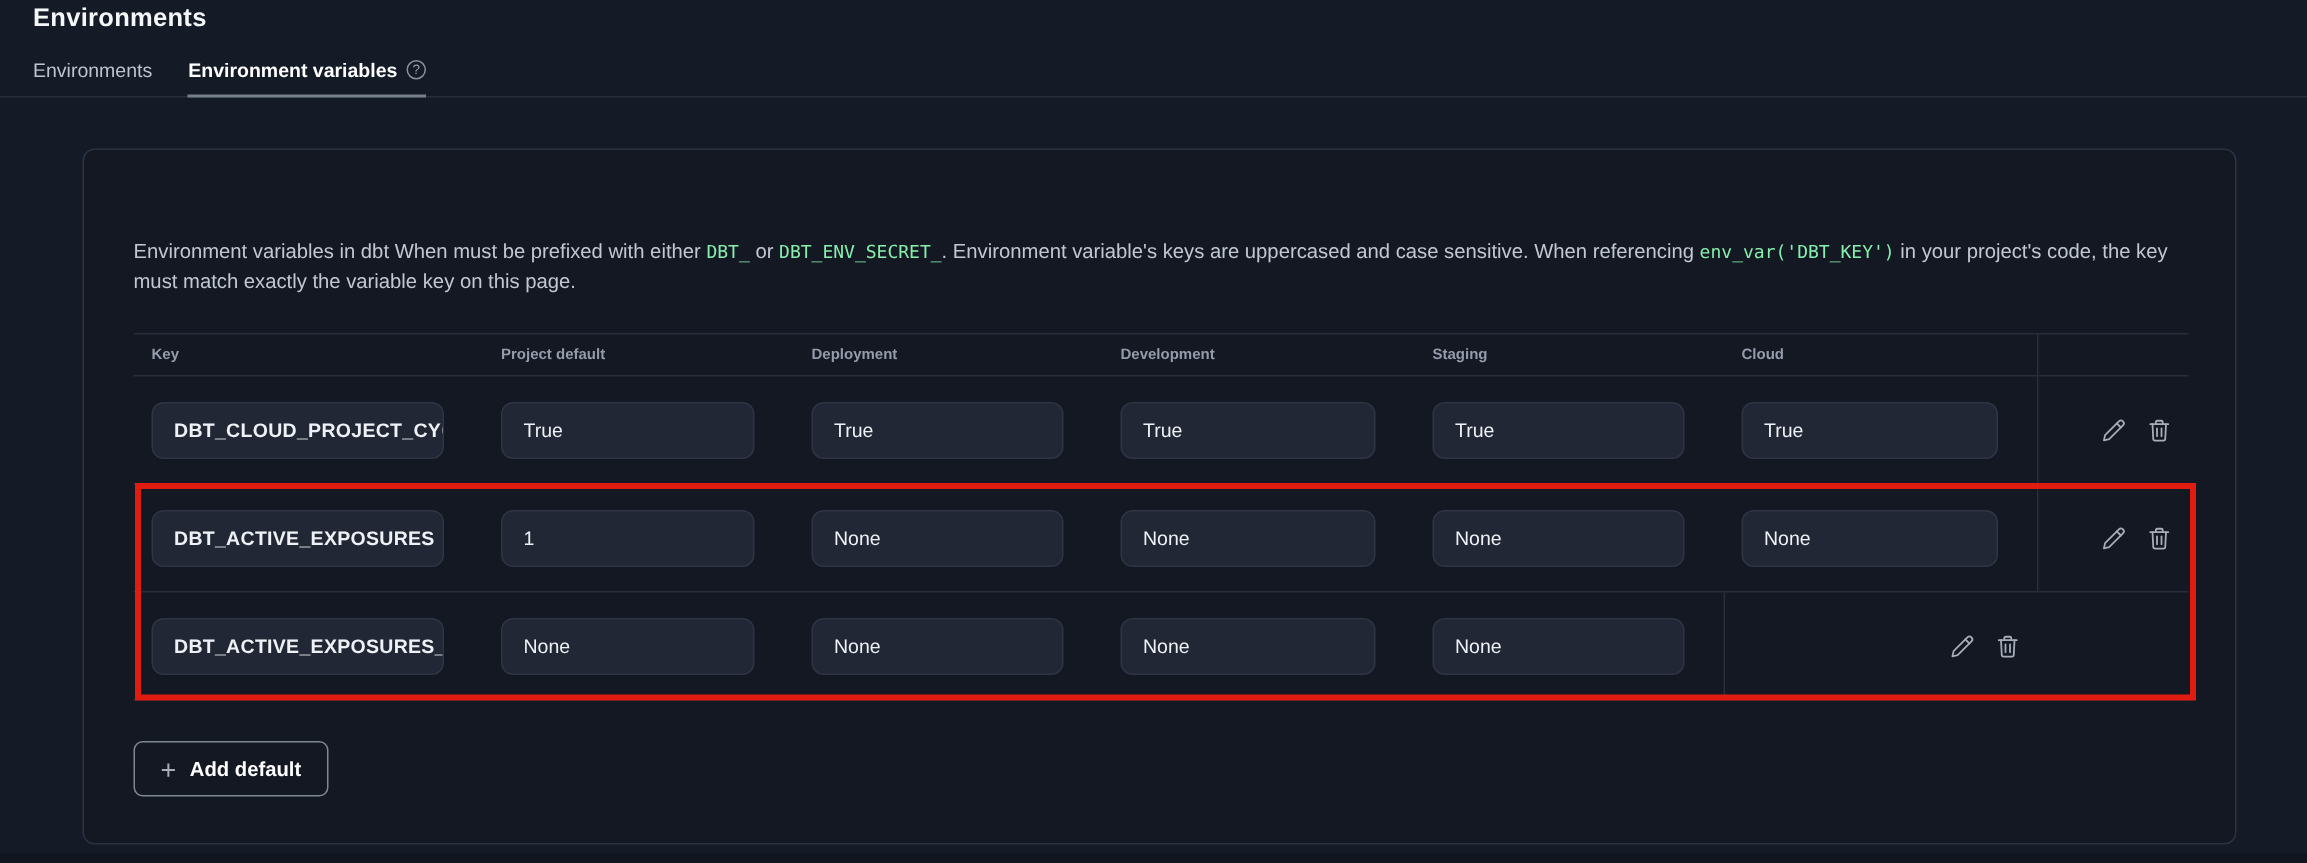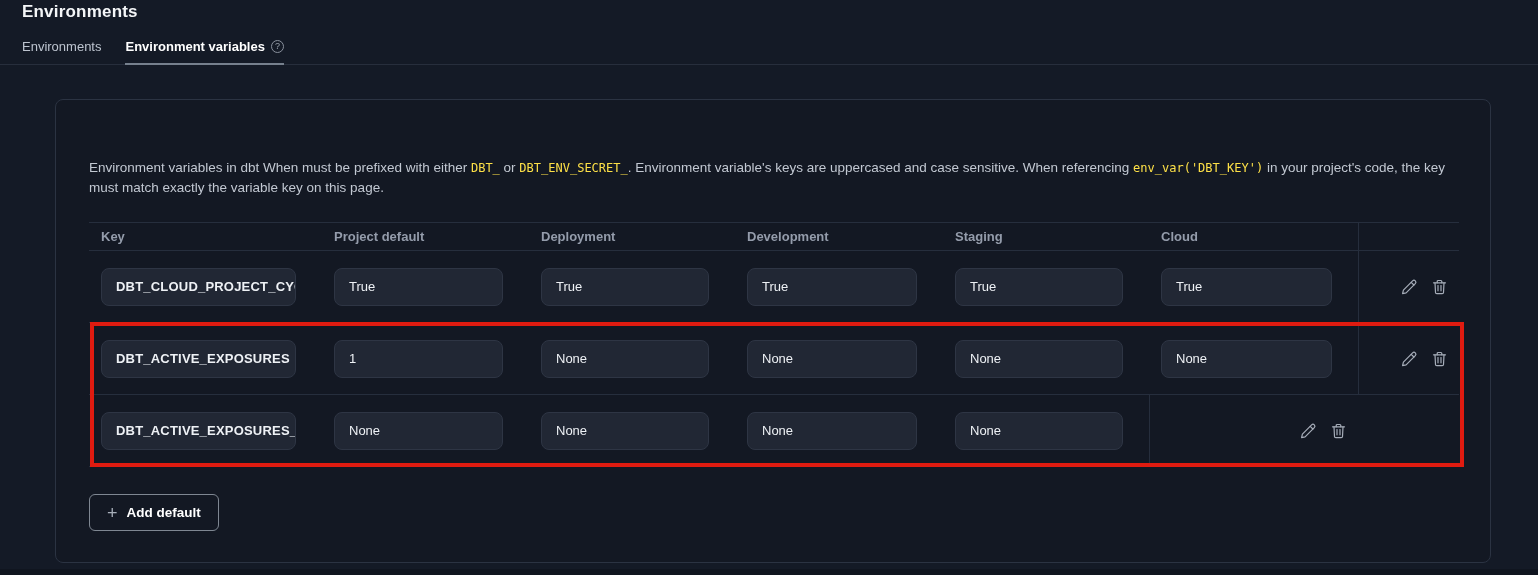--- a/index.html
+++ b/index.html
@@ -58,37 +58,37 @@
     padding: 0 33px;
   }
   .desc {
     margin-top: 58px;
     font-size: 13.5px; line-height: 20px;
     color: #c2c8d2;
     max-width: 1370px;
   }
   .desc code {
     font-family: "DejaVu Sans Mono", "Liberation Mono", monospace;
-    font-size: 12px; color: #fde047;
+    font-size: 12px; color: #86efac;
   }
   
   .var-table { margin-top: 24px; width: 1370px; }
   .t-row {
     display: grid;
     grid-template-columns: 233px 207px 206px 208px 206px 209px 1fr;
     border-bottom: 1px solid #262e3d;
   }
   .t-head {
     border-top: 1px solid #262e3d;
     height: 29px;
   }
   .t-head .t-cell {
     display: flex; align-items: center;
     padding-left: 12px;
-    font-size: 13px; font-weight: 700; color: #949cab;
+    font-size: 10px; font-weight: 700; color: #949cab;
   }
   .t-body-row { height: 72px; }
   .t-cell { display: flex; align-items: center; padding-left: 12px; }
   .field {
     width: calc(100% - 26px);
     height: 38px;
     display: flex; align-items: center;
     padding: 0 14px;
     background: #212734;
     border: 1px solid #2e3544;

